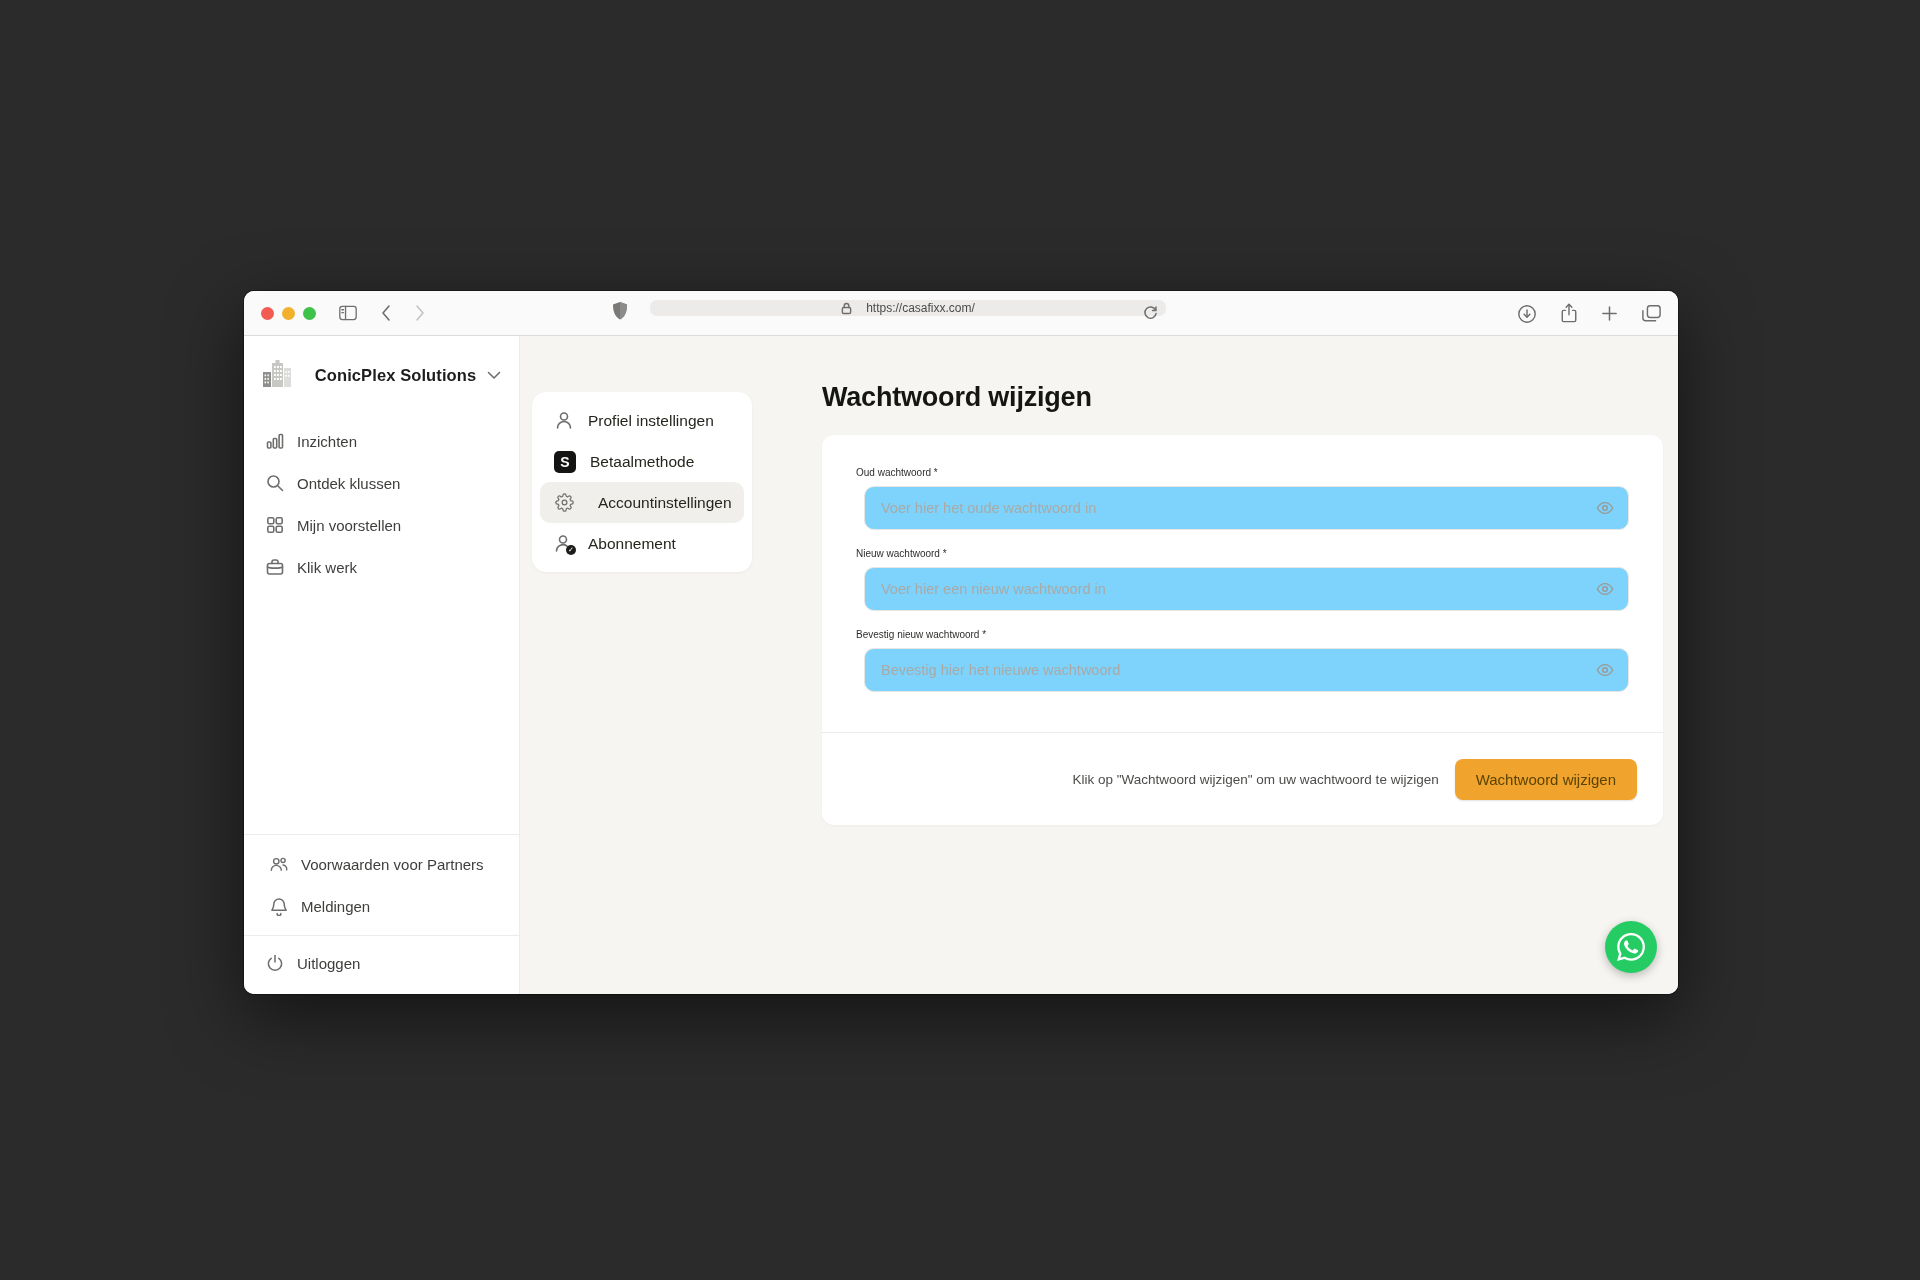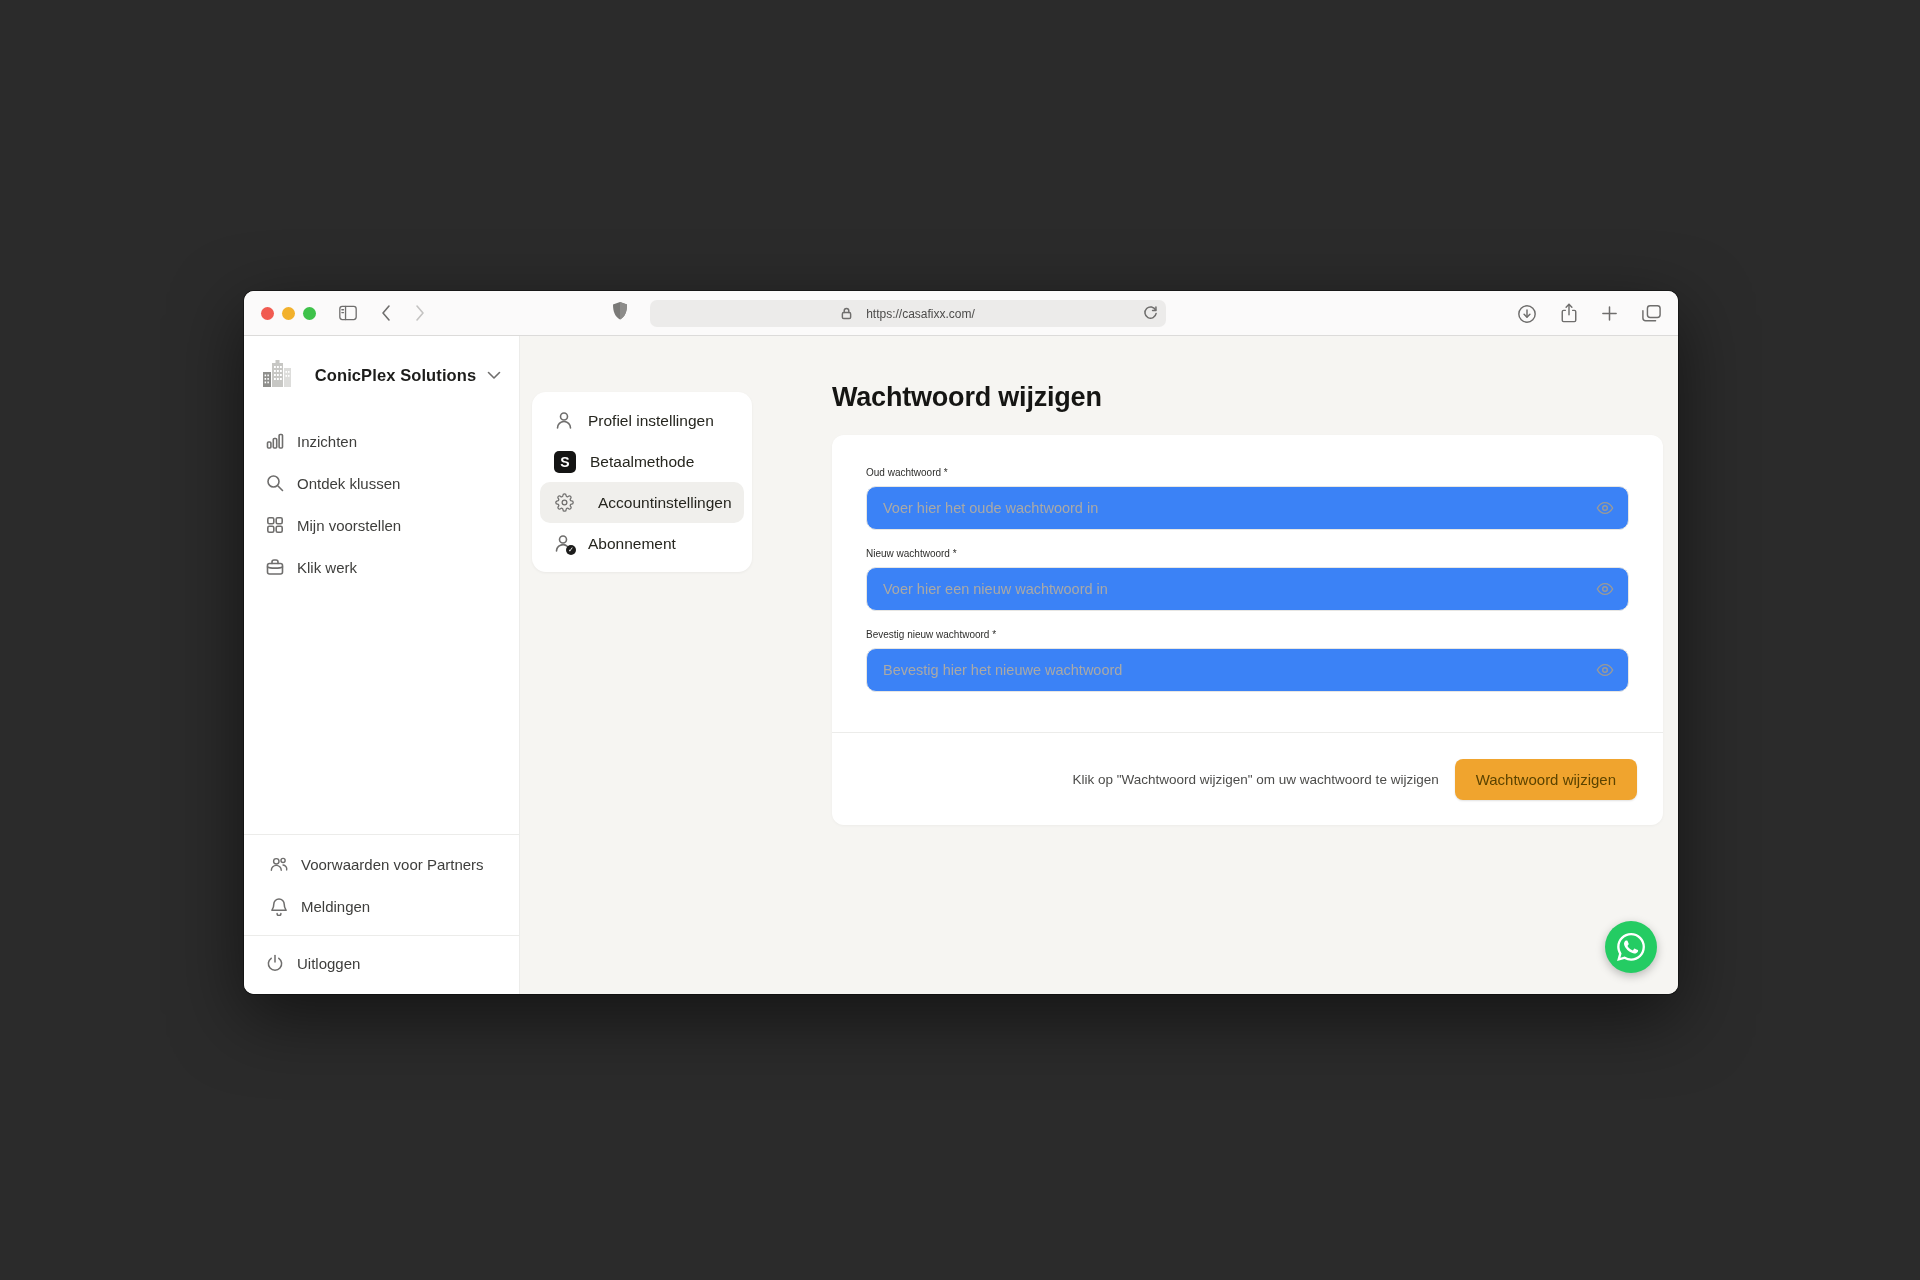--- a/index.html
+++ b/index.html
@@ -28,21 +28,21 @@
   .light { width:13px; height:13px; border-radius:50%; }
   .light.red   { background:#f15b51; }
   .light.yellow{ background:#f2b12c; }
   .light.green { background:#3ec24a; }
   .tb-icons { display:flex; align-items:center; gap:22px; margin-left:22px; color:#706f6e; }
   .tb-btn { display:flex; align-items:center; justify-content:center; }
   svg.ic { stroke:#6f6e6d; fill:none; stroke-width:1.6; stroke-linecap:round; stroke-linejoin:round; }
   svg.ic.disabled { stroke:#c4c3c2; }
   .shield { position:absolute; left:368px; top:10px; }
   .urlbar {
-    position:absolute; left:406px; top:9px; width:516px; height:27px;
+    position:absolute; left:406px; top:9px; width:516px; height:16px;
     background:#ecebea; border-radius:7px;
     display:flex; align-items:center; justify-content:center; gap:14px;
   }
   .urlbar .url-text { font-size:12px; color:#4c4b4a; }
   .urlbar .reload { position:absolute; right:8px; top:5px; }
   .tb-right { position:absolute; right:16px; top:0; height:45px; display:flex; align-items:center; gap:23px; }
 
   
   .win-body { flex:1; display:flex; min-height:0; }
 
@@ -88,34 +88,34 @@
     display:flex; align-items:center; justify-content:center; flex:0 0 22px;
   }
   .icon-wrap { position:relative; width:20px; height:20px; flex:0 0 20px; display:flex; align-items:center; justify-content:center; }
   .badge-check {
     position:absolute; right:-2px; bottom:-1px; width:10px; height:10px;
     background:#1c1c1b; border-radius:50%; color:#fff; font-size:7px;
     display:flex; align-items:center; justify-content:center;
   }
 
   
-  .content { position:absolute; left:312px; top:0; right:15px; }
+  .content { position:absolute; left:302px; top:0; right:15px; }
   .page-title { margin-top:46px; font-size:27px; font-weight:600; color:#151513; letter-spacing:-.2px; }
 
   .form-card {
     margin-top:22px; background:#fff; border-radius:12px;
     box-shadow:0 1px 3px rgba(0,0,0,.04);
   }
   .fields { padding:32px 34px 40px 34px; }
   .field-group { margin-bottom:18px; }
   .field-group:last-child { margin-bottom:0; }
   .field-label { font-size:10px; color:#2e2e2c; margin-bottom:8px; }
   .input-box {
-    height:44px; background:#3b82f6; border:1px solid #e7e6e3; border-radius:10px;
-    display:flex; align-items:center; padding:0 14px 0 16px;
+    height:44px; background:#7dd3fc; border:1px solid #e7e6e3; border-radius:10px;
+    display:flex; align-items:center; padding:0 14px 0 16px;margin-left:8px;
   }
   .input-box input {
     flex:1; border:none; outline:none; background:transparent;
     font-family:"Liberation Sans", sans-serif; font-size:14.5px; color:#333;
   }
   .input-box input::placeholder { color:#aaa9a6; }
   .eye-btn { display:flex; align-items:center; cursor:pointer; }
 
   .card-footer {
     border-top:1px solid #ececea; height:93px;

